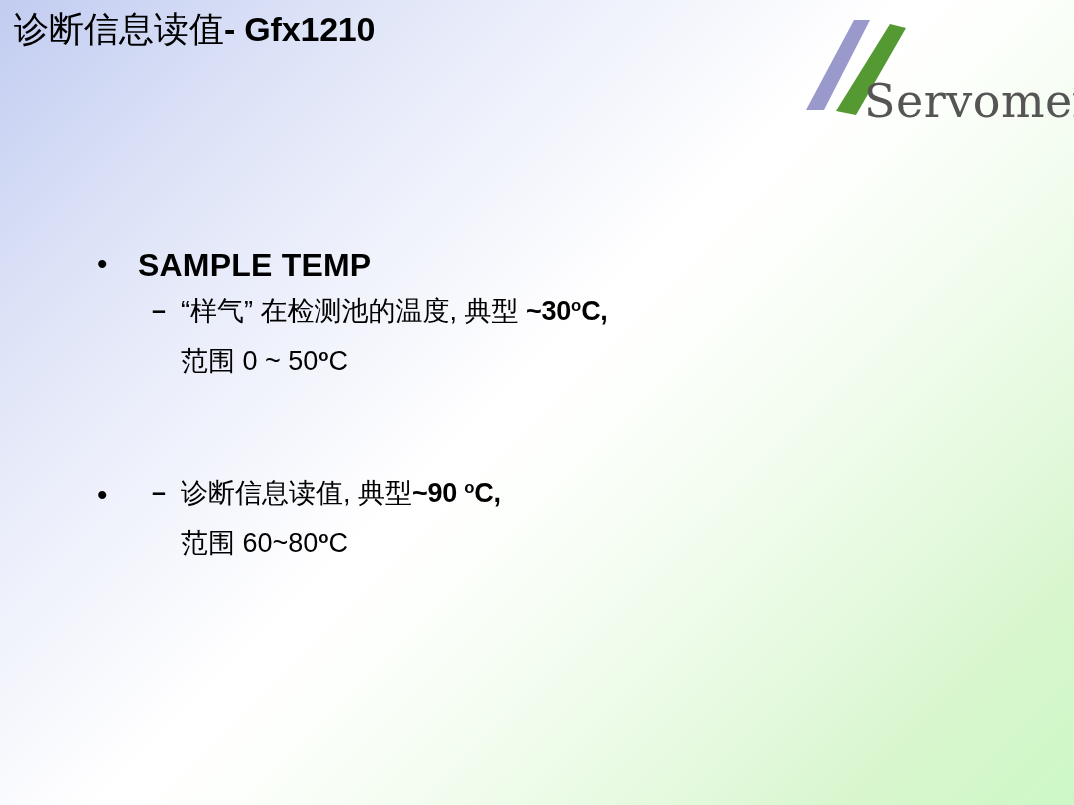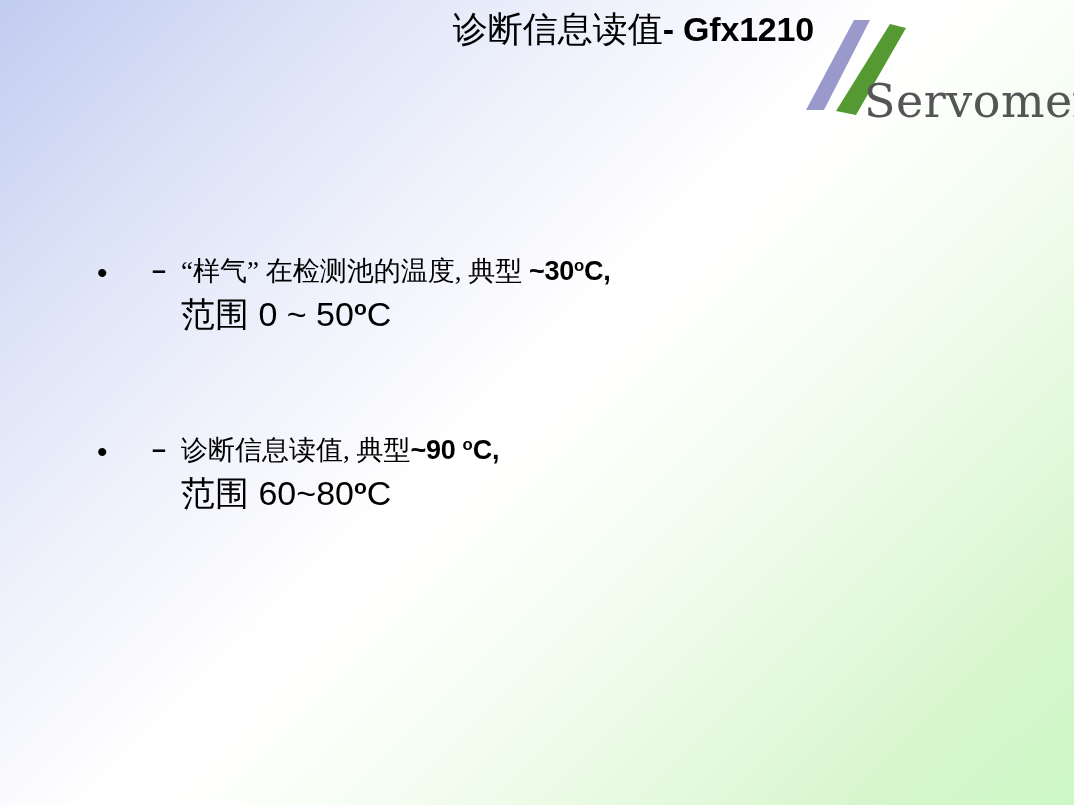--- a/index.html
+++ b/index.html
@@ -34,21 +34,20 @@
   }
 
   
   .title {
     position: absolute;
     left: 14px;
     top: 6px;
     width: 800px;
     color: #000000;
     white-space: nowrap;
-    text-align: right;
   }
   .title-cn {
     font-family: "DejaVu Serif", "Liberation Serif", serif;
     font-size: 35px;
     font-weight: 400;
     letter-spacing: 0px;
   }
   .title-en {
     font-family: "Liberation Sans", sans-serif;
     font-size: 34px;
@@ -128,32 +127,32 @@
   .lvl2 .dash {
     position: absolute;
     left: 152px;
     top: 0;
     font-family: "Liberation Sans", sans-serif;
     font-weight: bold;
     font-size: 25px;
     line-height: 1.33;
   }
   .lvl2 .cn {
-    font-family: Liberation Serif, serif;
+    font-family: Liberation Sans, sans-serif;
     font-weight: 400;
   }
   .lvl2 .num {
     font-family: "Liberation Sans", sans-serif;
     font-weight: bold;
     letter-spacing: -0.3px;
   }
   .lvl2-cont {
     padding-left: 181px;
-    margin-top: 2px;
-    font-size: 34px;
+    margin-top: 14px;
+    font-size: 27px;
     line-height: 1.33;
     color: #000000;
   }
   .lvl2-cont.extra-indent {
   }
   .deg {
     font-size: 0.62em;
     vertical-align: 0.52em;
     font-weight: bold;
     font-family: "Liberation Sans", sans-serif;
@@ -174,20 +173,21 @@
       <polygon points="92,6 108,10 58,97 38,93" fill="#559933"></polygon>
     </svg>
     <div class="logo-word">Servomex</div>
   </div>
 
   <div class="content">
 
     <div class="bullet-group">
       <div class="lvl1">
         <span class="dot">•</span>
+        <span>SAMPLE TEMP</span>
       </div>
       <div class="lvl2">
         <span class="dash">–</span>
         <span class="cn">“样气” 在检测池的温度, 典型 </span><span class="num">~30</span><span class="deg">o</span><span class="num">C,</span>
       </div>
       <div class="lvl2-cont">
         <span class="cn">范围 </span><span class="num">0 ~ 50</span><span class="deg">o</span><span class="num">C</span>
       </div>
     </div>
 

